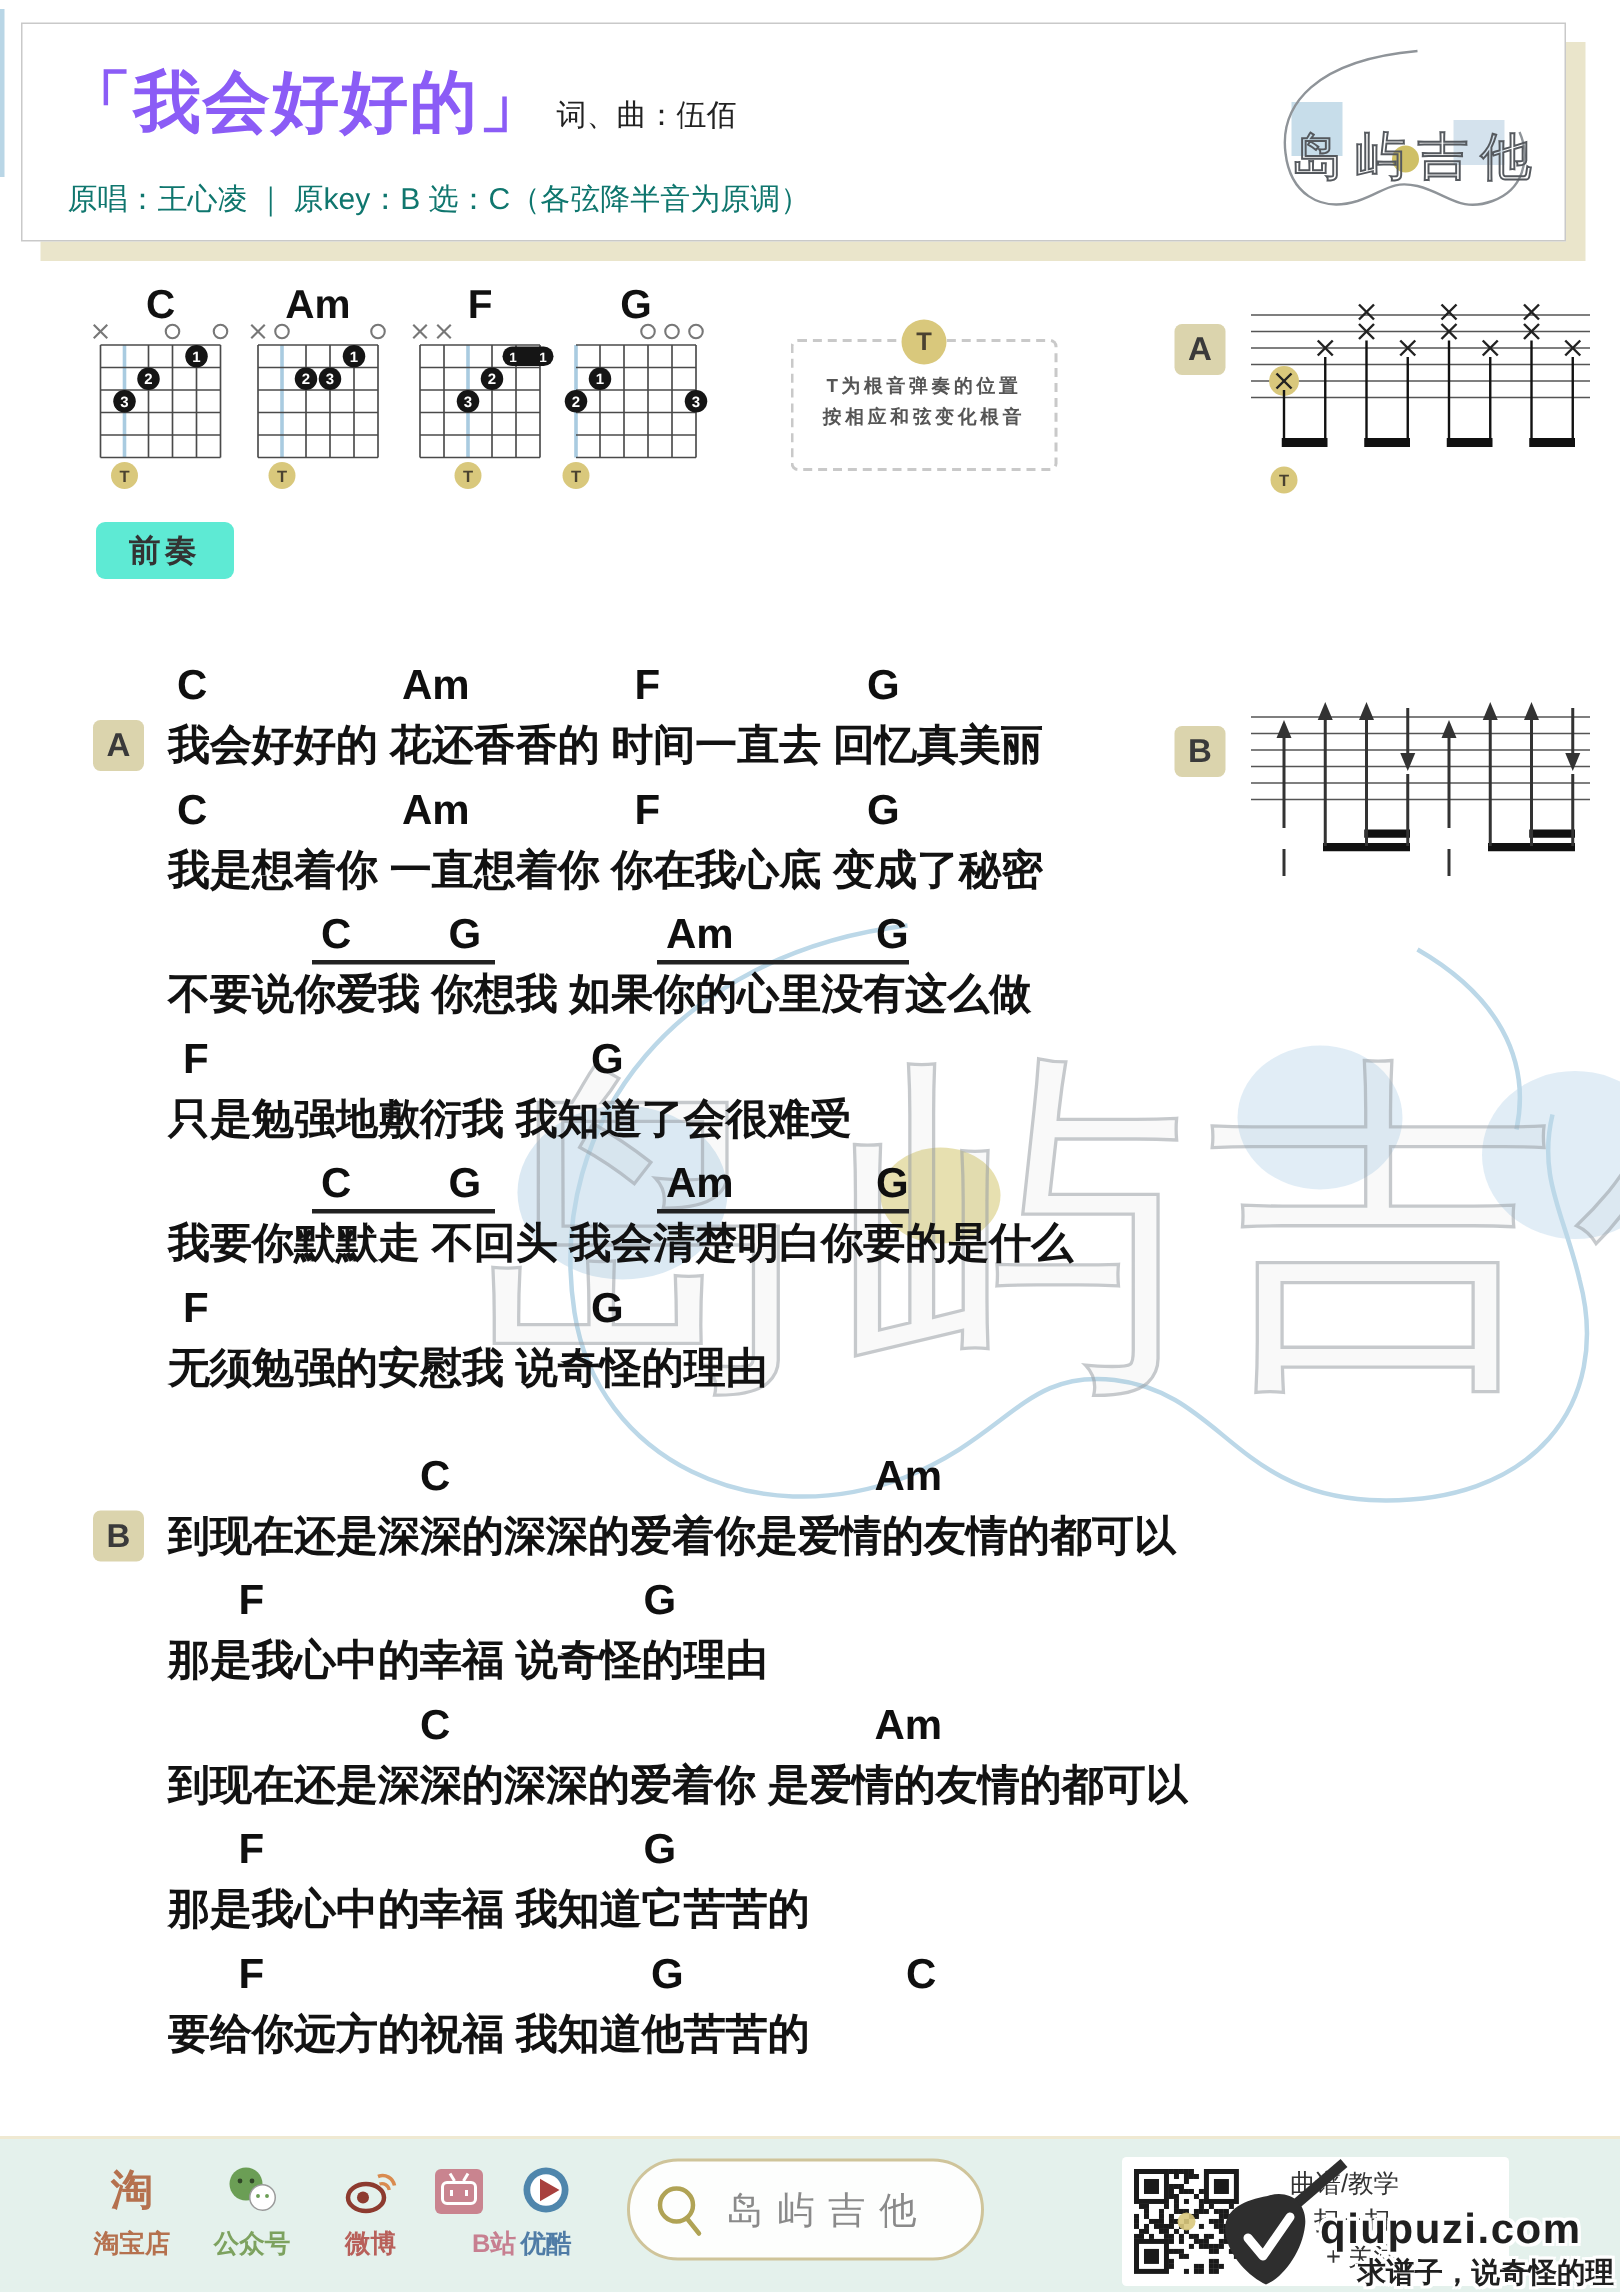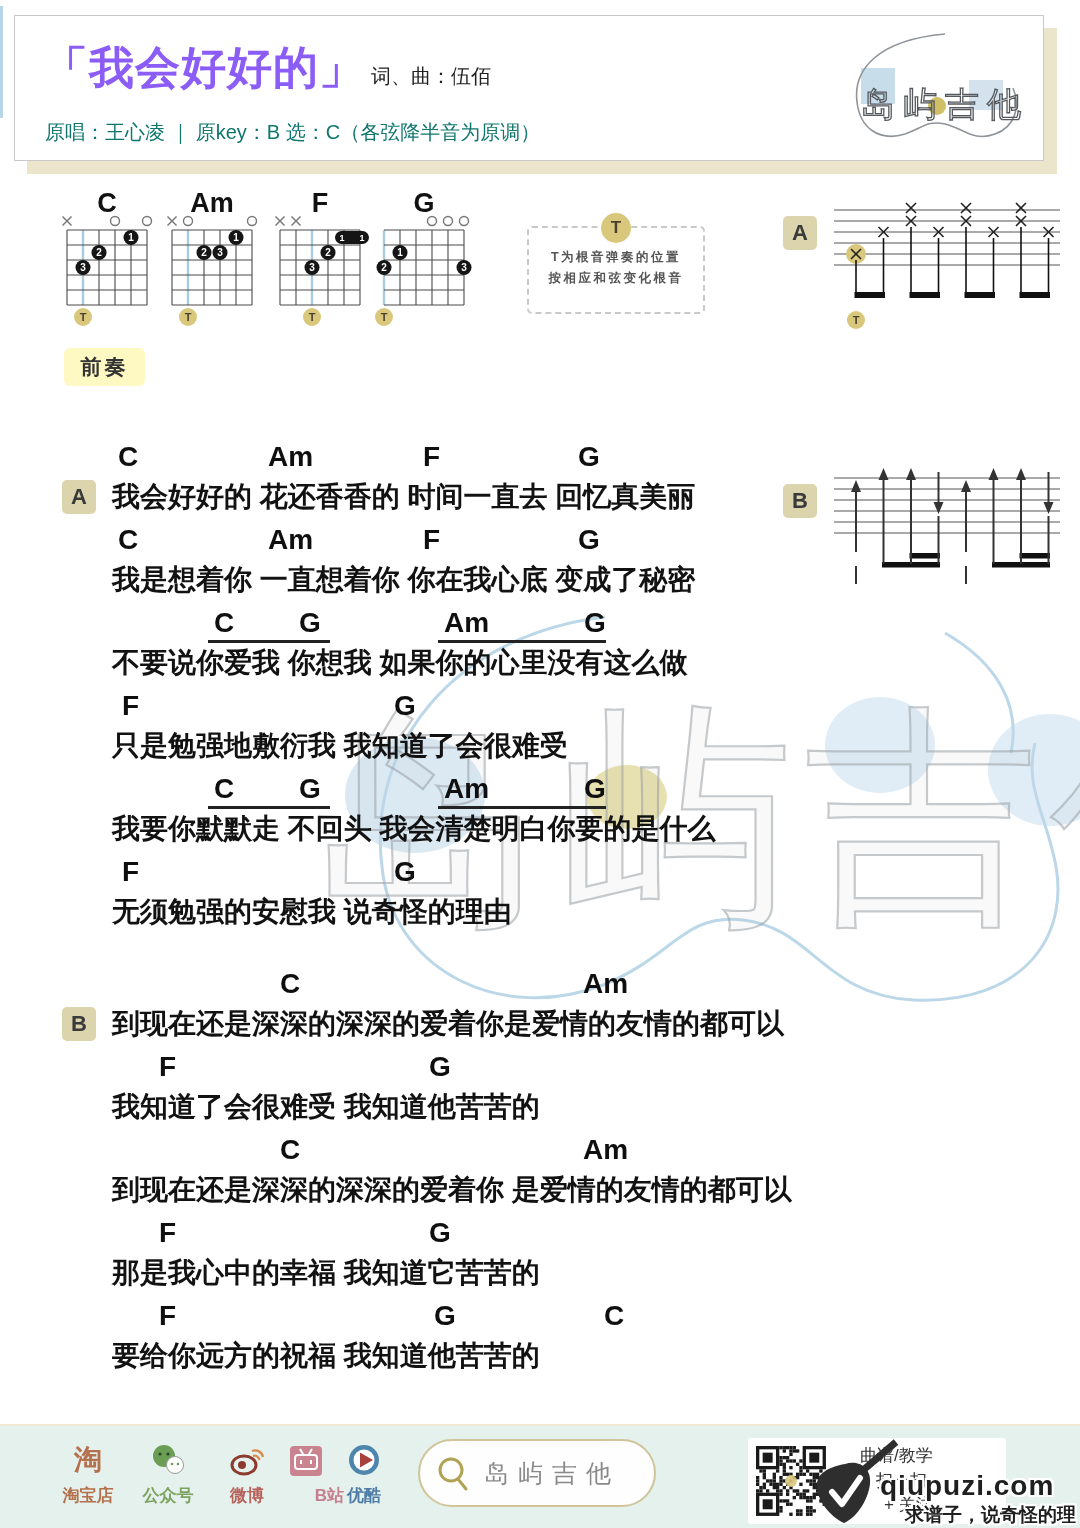--- a/index.html
+++ b/index.html
@@ -12,21 +12,21 @@
     border:1px solid #c9c9c9;box-shadow:13px 13px 0 #eae5cb;box-sizing:border-box;z-index:2;}
   .title-row{position:absolute;left:28px;top:22px;white-space:nowrap;}
   .song-title{font-size:45px;font-weight:bold;color:#8b5cf6;letter-spacing:1px;}
   .song-credit{font-size:20px;color:#222;margin-left:6px;}
   .header-info{position:absolute;left:30px;top:103px;font-size:20px;color:#0f766e;}
   .logo-wrap{position:absolute;right:18px;top:14px;width:178px;height:118px;}
 
   
   .badge{position:absolute;background:#dbd4ad;color:#3a3a3a;border-radius:5px;width:34px;height:34px;
     display:flex;align-items:center;justify-content:center;font-weight:bold;font-size:22px;z-index:3;}
-  .intro-badge{position:absolute;left:64px;top:348px;width:81px;height:38px;background:#fef9c3;border-radius:6px;
+  .intro-badge{position:absolute;left:64px;top:348px;width:92px;height:38px;background:#5eead4;border-radius:6px;
     display:flex;align-items:center;justify-content:center;font-size:21px;color:#333;font-weight:bold;letter-spacing:3px;z-index:3;}
   .intro-chords{position:absolute;left:162px;top:344px;font-size:31px;font-weight:bold;color:#111;z-index:3;}
   .intro-chords span{margin-right:26px;}
 
   
   .t-box{position:absolute;left:527px;top:226px;width:178px;height:88px;border:2px dashed #c9c9c9;border-radius:5px;
     box-sizing:border-box;text-align:center;background:#fff;z-index:2;}
   .t-circle{width:30px;height:30px;border-radius:50%;background:#d9c87c;color:#4a4230;font-weight:bold;font-size:17px;
     display:flex;align-items:center;justify-content:center;margin:-15px auto 4px auto;}
   .t-line{font-size:12.5px;color:#555;letter-spacing:2.5px;line-height:1.7;font-weight:bold;}
@@ -356,21 +356,21 @@
           <span class="chord" style="left: 216px;">C</span>
           <span class="chord" style="left: 519px;">Am</span>
         </div>
         <div class="lyric">到现在还是深深的深深的爱着你是爱情的友情的都可以</div>
       </div>
       <div class="song-line" style="top: 1051px;">
         <div class="chordrow">
           <span class="chord" style="left: 95px;">F</span>
           <span class="chord" style="left: 365px;">G</span>
         </div>
-        <div class="lyric">我知道了会很难受 我知道他苦苦的</div>
+        <div class="lyric">那是我心中的幸福 说奇怪的理由</div>
       </div>
       <div class="song-line" style="top: 1134px;">
         <div class="chordrow">
           <span class="chord" style="left: 216px;">C</span>
           <span class="chord" style="left: 519px;">Am</span>
         </div>
         <div class="lyric">到现在还是深深的深深的爱着你 是爱情的友情的都可以</div>
       </div>
       <div class="song-line" style="top: 1217px;">
         <div class="chordrow">

